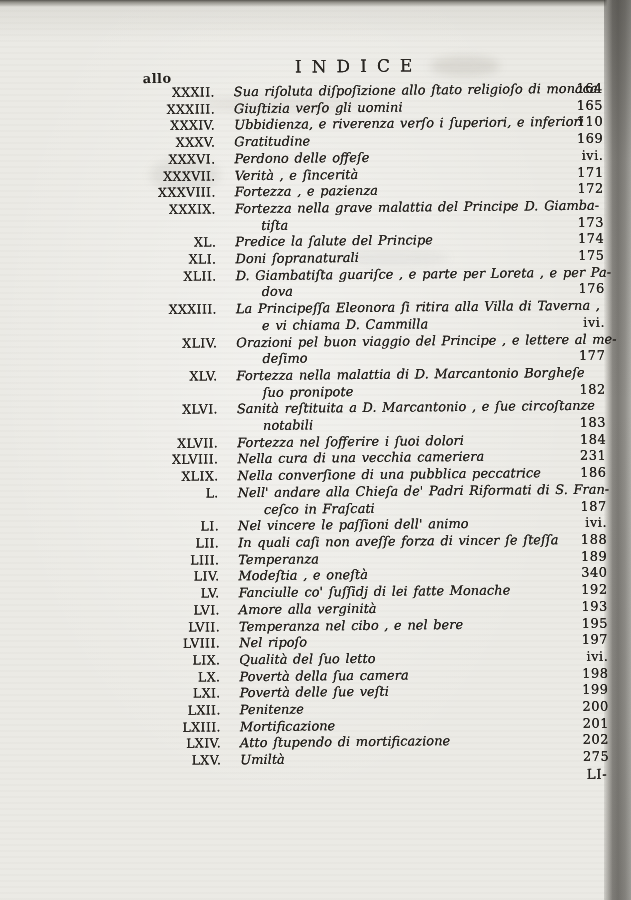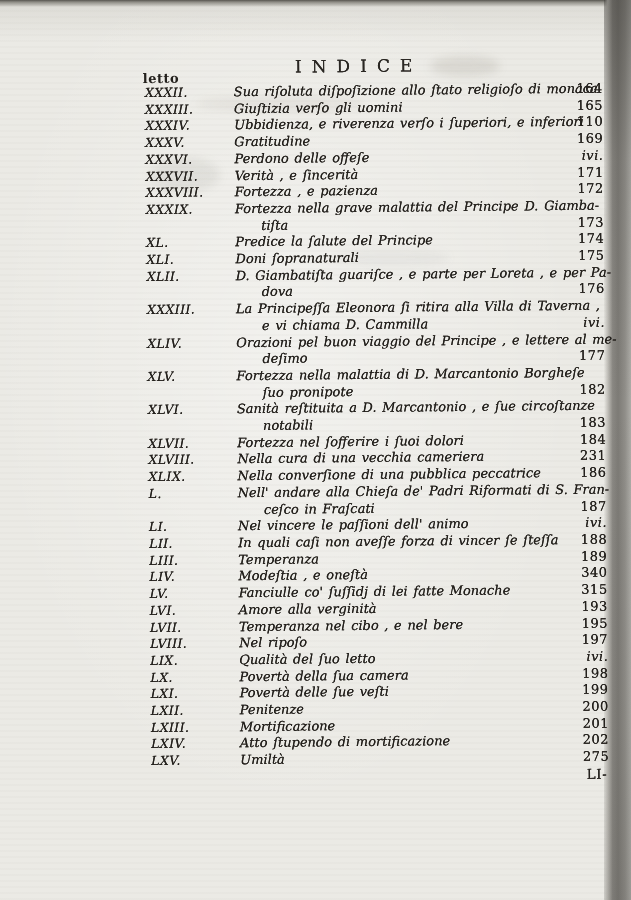--- a/index.html
+++ b/index.html
@@ -53,58 +53,57 @@
     position:absolute;left:0;right:40px;top:0;text-align:center;
     font-size:17px;letter-spacing:10px;text-indent:10px;
     color:#2a2723;text-shadow:0 0 0.6px #2a2723;
   }
   .entries{margin-top:0;}
   .entry{
     position:relative;display:flex;align-items:flex-start;
     line-height:16.7px;font-size:13px;
   }
   .num{
-    flex:none;width:70px;
+    flex:none;width:70px;text-align:right;
     font-size:12.5px;letter-spacing:0.4px;
     text-shadow:0 0 0.5px var(--ink);
-    font-style:italic;
   }
   .title{
     flex:1 1 auto;margin-left:19px;
     font-style:italic;word-spacing:1.5px;
     text-shadow:0 0 0.4px var(--ink);
   }
   .title .line{display:block;white-space:nowrap;}
   .title .line.cont{padding-left:26px;}
   .pg{
     position:absolute;right:0;bottom:0;
     font-size:13px;letter-spacing:0.5px;line-height:16.7px;
     text-shadow:0 0 0.4px var(--ink);
   }
-  .pg.ivi{font-style:italic;margin-left:40px;}
+  .pg.ivi{margin-left:40px;}
   .catchword-row{
     text-align:right;line-height:16.7px;padding-right:2px;
     font-size:13.5px;letter-spacing:0.6px;
     text-shadow:0 0 0.5px var(--ink);
   }
 </style>
 </head>
 <body>
 
 <div class="page">
   <div class="top-shade"></div>
   <div class="edge-band"></div>
   <div class="smudge s1"></div>
   <div class="smudge s2"></div>
   <div class="smudge s3"></div>
   <div class="smudge s4"></div>
 
   <div class="content">
     <div class="header">
-      <span class="folio">letto</span>
+      <span class="folio">allo</span>
       <span class="head-title">INDICE</span>
     </div>
     <div class="entries" id="entries">
         <div class="entry">
           <span class="num">XXXII.</span>
           <span class="title">
             <span class="line">Sua riſoluta diſpoſizione allo ſtato religioſo di monaca</span>
           </span>
           <span class="pg">164</span>
         </div>
@@ -267,21 +266,21 @@
           <span class="title">
             <span class="line">Modeſtia , e oneſtà</span>
           </span>
           <span class="pg">340</span>
         </div>
         <div class="entry">
           <span class="num">LV.</span>
           <span class="title">
             <span class="line">Fanciulle co' ſuſſidj di lei fatte Monache</span>
           </span>
-          <span class="pg">315</span>
+          <span class="pg">192</span>
         </div>
         <div class="entry">
           <span class="num">LVI.</span>
           <span class="title">
             <span class="line">Amore alla verginità</span>
           </span>
           <span class="pg">193</span>
         </div>
         <div class="entry">
           <span class="num">LVII.</span>

